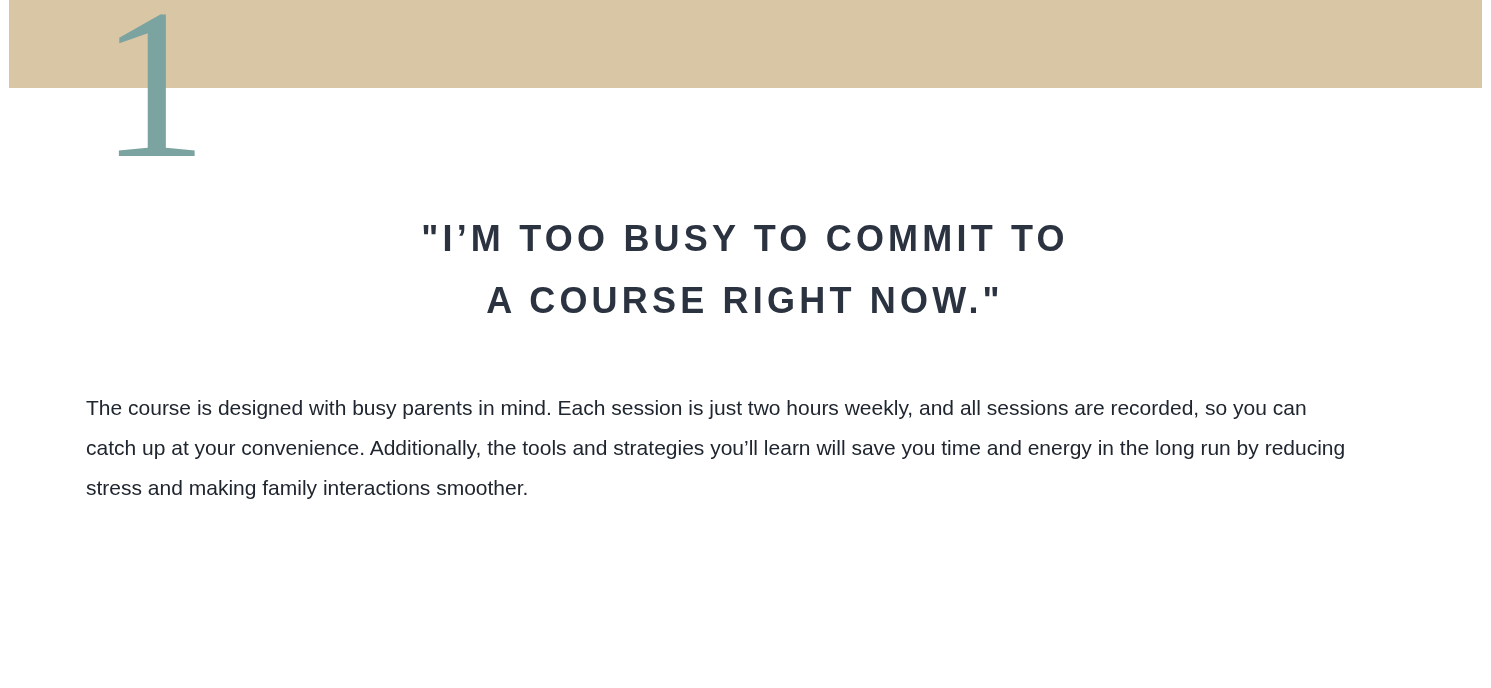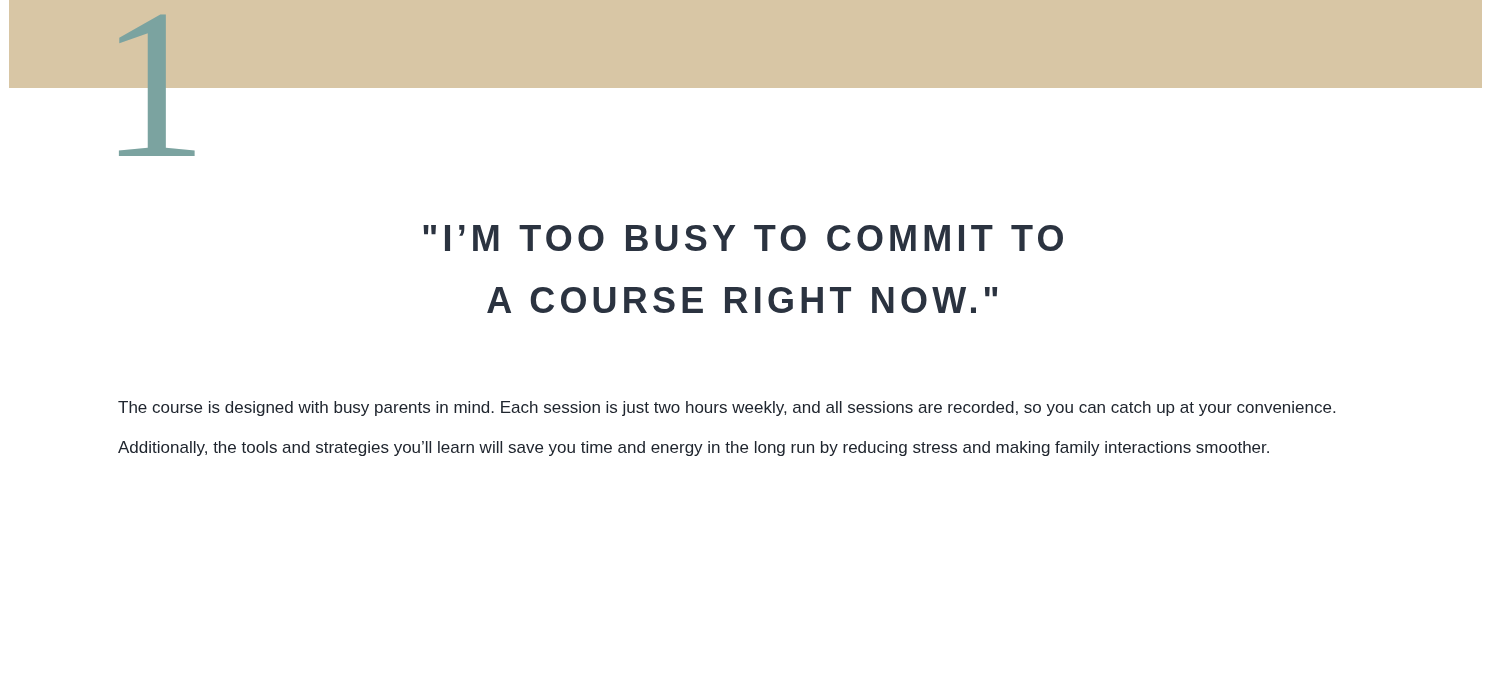--- a/index.html
+++ b/index.html
@@ -70,25 +70,25 @@
     letter-spacing: 4.2px;
     line-height: 1.72;
     text-transform: uppercase;
   }
   .headline .line {
     display: block;
     white-space: nowrap;
   }
   .body-copy {
     position: absolute;
-    left: 118px;
+    left: 86px;
     top: 388px;
     width: 1272px;
     font-family: "Liberation Sans", sans-serif;
-    font-size: 17px;
+    font-size: 21px;
     line-height: 40px;
     color: #20262f;
     text-align: justify;
   }
   .body-copy p {
     margin: 0;
   }
   .body-copy p:last-child {
     text-align: left;
   }

